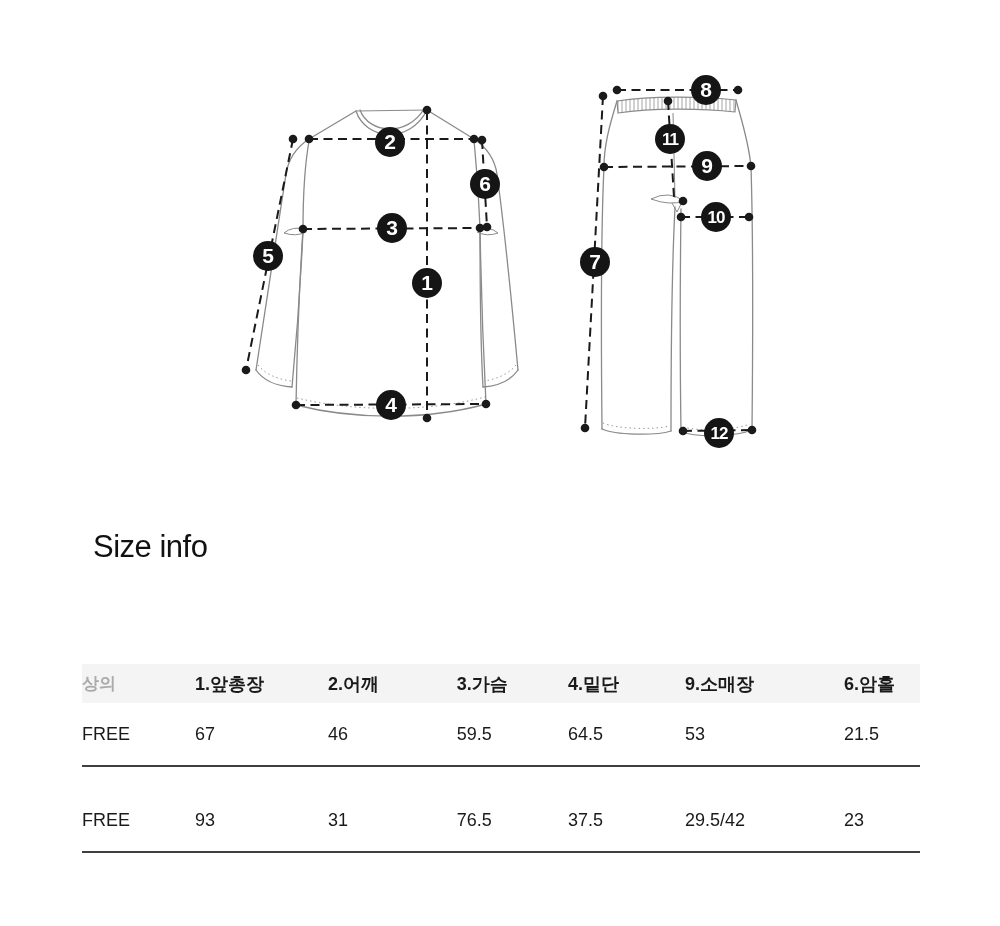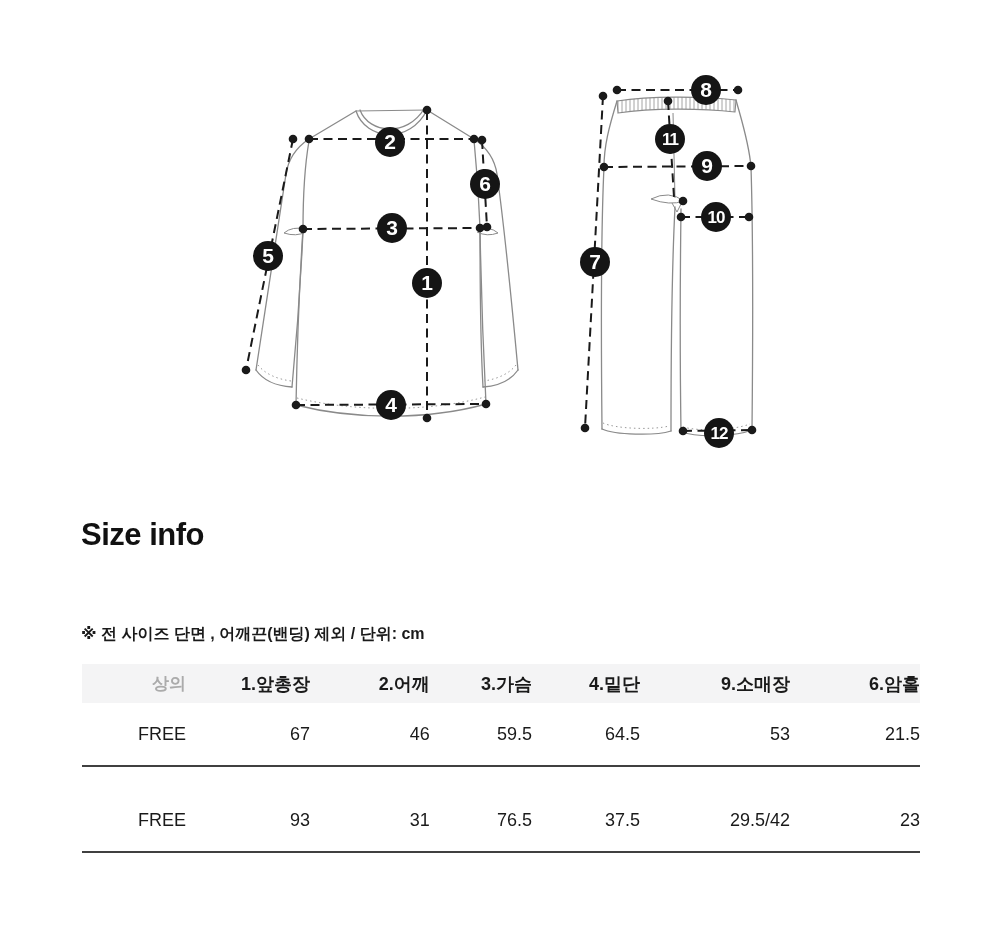--- a/index.html
+++ b/index.html
@@ -14,34 +14,34 @@
   .dash{stroke:#1a1a1a;stroke-width:2;fill:none;stroke-dasharray:9 5.5;}
   .dot{fill:#1a1a1a;}
   .marker circle{fill:#151515;}
   .marker text{
     fill:#ffffff;font-weight:700;text-anchor:middle;
     font-family:"Liberation Sans","DejaVu Sans",sans-serif;
   }
   .mk1{font-size:21px;}
   .mk2{font-size:17px;letter-spacing:-1px;}
   .page-title{
-    position:absolute;left:81px;top:517px;margin:0;
-    font-size:31px;font-weight:700;letter-spacing:-0.5px;color:#111111;
+    position:absolute;left:81px;top:517px;margin:12px;
+    font-size:31px;font-weight:400;letter-spacing:-0.5px;color:#111111;
   }
   .size-note{
     position:absolute;left:81px;top:624px;margin:0;
     font-size:16px;font-weight:700;color:#1a1a1a;
   }
   .size-table{position:absolute;left:82px;width:838px;}
   .table-top{top:664px;}
   .table-bottom{top:789px;}
   .t-row{
     display:grid;
     grid-template-columns:12.4% 14.8% 14.3% 12.2% 12.9% 17.9% 15.5%;
-    align-items:center;text-align:right;
+    align-items:center;text-align:left;gap:9px;
   }
   .t-head{height:39px;background:#f4f4f5;font-weight:700;font-size:18px;}
   .t-data{height:62px;font-size:18px;border-bottom:2px solid #404040;}
   .label-cell{color:#ababab;font-size:17px;font-weight:700;}
   .cell{white-space:nowrap;}
 </style>
 </head>
 <body>
 
 <div class="page">
@@ -179,21 +179,20 @@
         <text class="mk2" x="670" y="145">11</text>
     </g>
     <g class="marker">
       <circle cx="719" cy="433" r="15"></circle>
         <text class="mk2" x="719" y="439">12</text>
     </g>
   </svg>
 
   <h1 class="page-title">Size info</h1>
 
-  <p class="size-note">※ 전 사이즈 단면 , 어깨끈(밴딩) 제외 / 단위: cm</p>
 
   <div class="size-table table-top">
     <div class="t-row t-head">
       <div class="cell label-cell">상의</div>
       <div class="cell">1.앞총장</div>
       <div class="cell">2.어깨</div>
       <div class="cell">3.가슴</div>
       <div class="cell">4.밑단</div>
       <div class="cell">9.소매장</div>
       <div class="cell">6.암홀</div>

